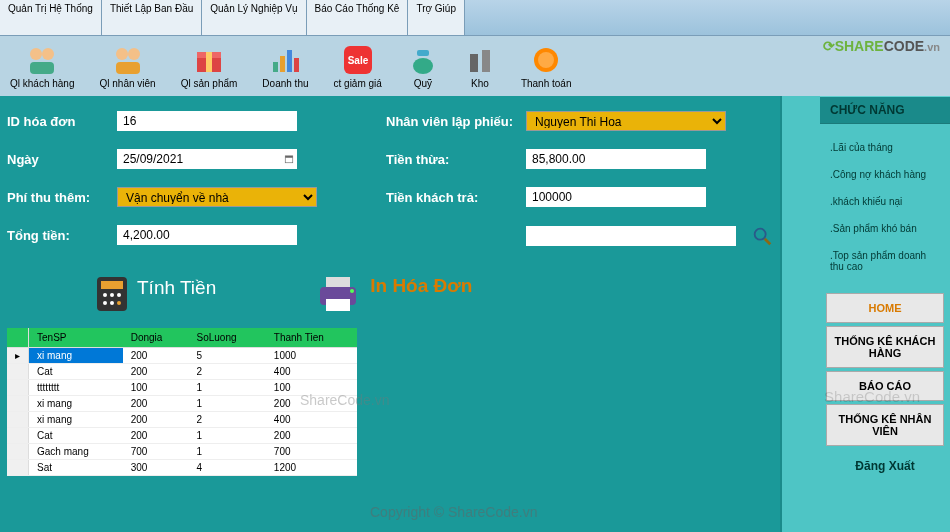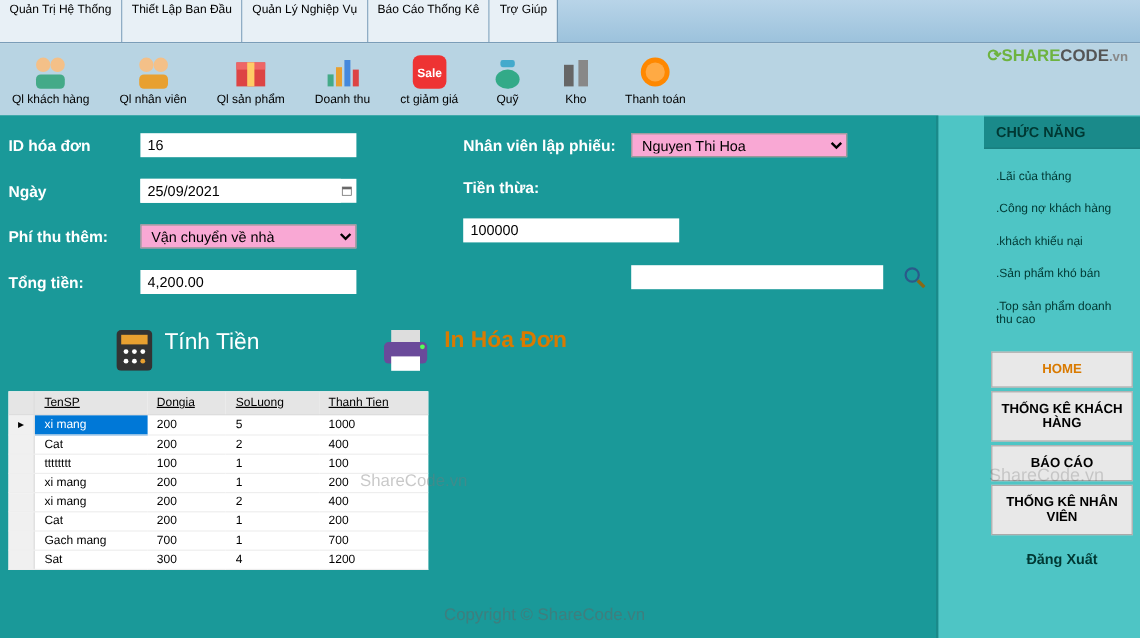--- a/index.html
+++ b/index.html
@@ -17,33 +17,33 @@
 .main { display: flex; height: 452px; }
 .content { flex: 1; background: #1a9999; padding: 15px 7px; color: white; position: relative; }
 .sidebar { width: 170px; background: #4ec5c5; border-left: 2px solid #1a8a8a; padding-left: 38px; }
 
 .form-row { display: flex; align-items: center; margin-bottom: 18px; }
 .form-area { display: flex; gap: 60px; }
 .form-col { flex: 1; }
 .form-label { font-size: 13px; font-weight: bold; width: 110px; }
 .form-label2 { font-size: 13px; font-weight: bold; width: 140px; }
 .form-input { background: white; color: black; border: none; padding: 3px 6px; font-size: 12px; width: 180px; height: 20px; }
-.form-select { background: #f9a8d4; color: black; border: 1px solid #999; padding: 2px 4px; font-size: 12px; width: 180px; height: 20px; }
+.form-select { background: #eab308; color: black; border: 1px solid #999; padding: 2px 4px; font-size: 12px; width: 200px; height: 20px; }
 .date-input { display: flex; align-items: center; background: white; width: 180px; height: 20px; }
 .date-input input { border: none; flex: 1; padding: 3px 6px; font-size: 12px; }
 .date-icon { width: 16px; height: 16px; margin-right: 3px; }
 
 .action-row { display: flex; align-items: center; gap: 40px; margin: 10px 0 15px 90px; }
 .action-btn { display: flex; align-items: flex-start; gap: 10px; cursor: pointer; font-size: 19px; }
 .tinh-tien { color: white; }
 .in-hoa-don { color: #d97a00; font-weight: bold; }
 
 .table-container { background: white; color: black; width: 350px; max-height: 165px; overflow: auto; font-size: 10px; }
 .data-table { border-collapse: collapse; width: 100%; }
-.data-table th { text-align: left; padding: 4px 8px; font-weight: normal; border-bottom: 1px solid #ddd; background: #e5e5e5; text-decoration: underline; }
+.data-table th { text-align: left; padding: 4px 8px; font-weight: normal; border-bottom: 1px solid #ddd; background: #22c55e; }
 .data-table td { padding: 2px 8px; border-bottom: 1px solid #eee; }
 .row-selector { width: 14px; background: #f0f0f0; border-right: 1px solid #ddd; }
 .selected-cell { background: #0078d7; color: white; }
 
 .sidebar-header { background: #1a8a8a; color: #003833; font-weight: bold; font-size: 12px; padding: 6px 10px; border-top: 1px solid #60d0d0; border-bottom: 1px solid #1a7a7a; }
 .sidebar-list { padding: 10px 8px; }
 .sidebar-item { font-size: 10px; color: #003833; padding: 8px 2px; cursor: pointer; }
 .sidebar-btn { background: #e8e8e8; border: 1px solid #aaa; margin: 3px 6px; padding: 8px 4px; text-align: center; font-size: 11px; font-weight: bold; cursor: pointer; }
 .home-btn { color: #d97a00; }
 .logout-btn { color: #003833; font-weight: bold; text-align: center; padding: 10px; font-size: 12px; cursor: pointer; }
@@ -158,22 +158,24 @@
           <input class="form-input" value="4,200.00" style="">
         </div>
       </div>
       <div class="form-col">
         <div class="form-row">
           <span class="form-label2">Nhân viên lập phiếu:</span>
           <select class="form-select"><option>Nguyen Thi Hoa</option></select>
         </div>
         <div class="form-row">
           <span class="form-label2">Tiền thừa:</span>
-        </div>
-        <div class="form-row">
+          <input class="form-input" value="85,800.00" style="">
+        </div>
+        <div class="form-row">
+          <span class="form-label2">Tiền khách trả:</span>
           <input class="form-input" value="100000" style="">
         </div>
         <div class="form-row">
           <span class="form-label2"></span>
           <input class="form-input" style="width: 210px;" value="">
           <svg width="22" height="22" style="margin-left:15px;cursor:pointer" viewBox="0 0 24 24">
               <circle cx="10" cy="10" r="6" fill="none" stroke="#2a5a8a" stroke-width="2"></circle>
               <line x1="15" y1="15" x2="21" y2="21" stroke="#8b6914" stroke-width="3"></line>
             </svg>
         </div>

